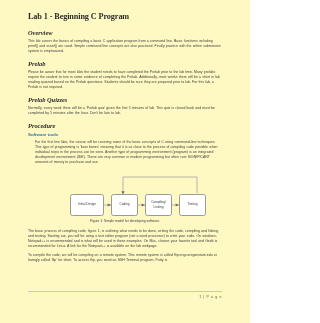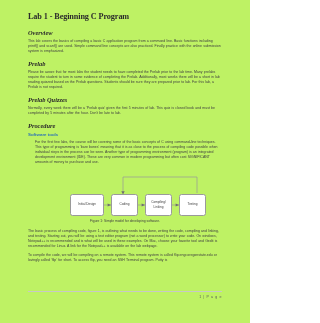--- a/index.html
+++ b/index.html
@@ -13,21 +13,21 @@
     overflow: hidden;
     font-family: "Liberation Sans", sans-serif;
     color: #3a3a3a;
     position: relative;
   }
   .page {
     position: absolute;
     left: 0; top: 0;
     width: 250px;
     height: 323px;
-    background: #bef264;
+    background: #fef9c3;
     padding: 1px;
     box-sizing: border-box;
   }
   .content {
     position: absolute;
     left: 28px;
     top: 12px;
     width: 194px;
   }
   .doc-title {

